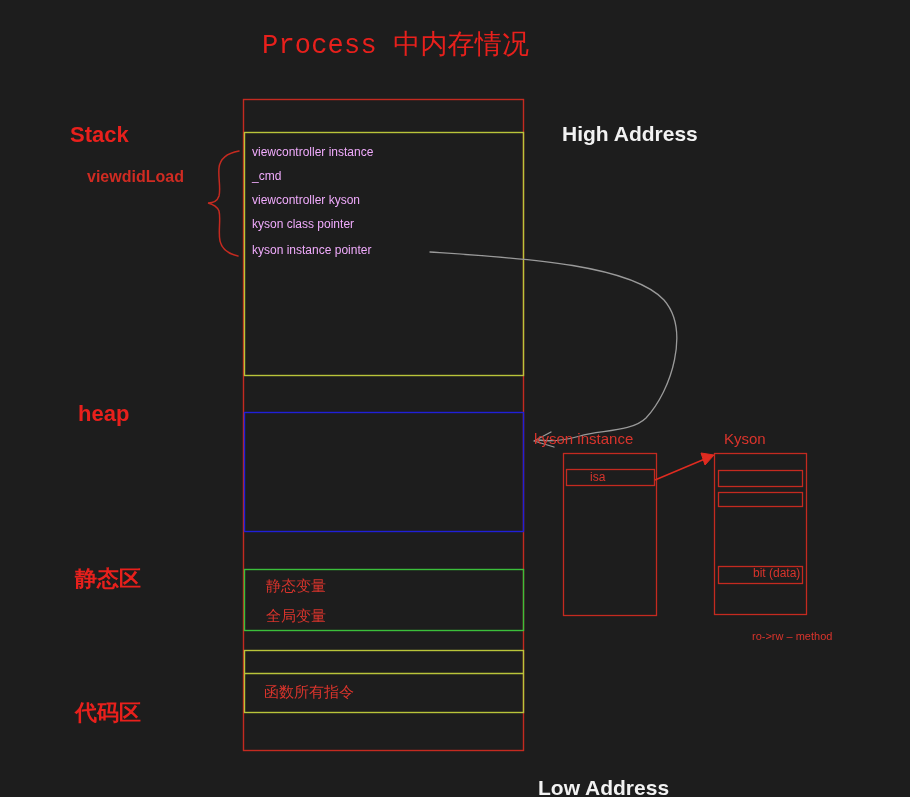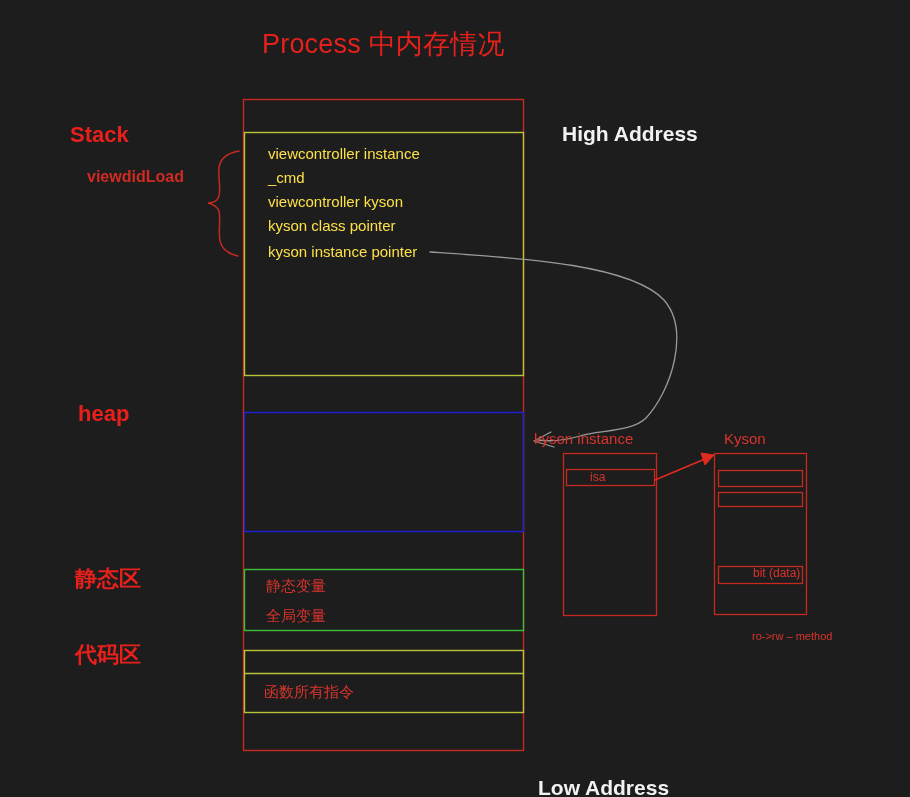--- a/index.html
+++ b/index.html
@@ -24,20 +24,21 @@
   .abs { position: absolute; }
 
   
   #title {
     left: 262px;
     top: 26px;
     font-size: 27px;
     color: #e8201c;
     letter-spacing: 0.2px;
     white-space: nowrap;
+    font-family: Liberation Mono, monospace;
   }
 
   
   .addr-label {
     color: #f2f2f2;
     font-size: 21px;
     font-weight: bold;
     white-space: nowrap;
     margin-top: 32px;
   }
@@ -46,28 +47,28 @@
 
   
   .region-label {
     color: #e8201c;
     white-space: nowrap;
   }
   #label-stack      { left: 70px;  top: 122px; font-size: 22px; font-weight: bold; }
   #label-viewdidload{ left: 87px;  top: 168px; font-size: 16px; font-weight: bold; color:#d02b22; }
   #label-heap       { left: 78px;  top: 401px; font-size: 22px; font-weight: bold; }
   #label-static     { left: 75px;  top: 564px; font-size: 22px; font-weight: bold; }
-  #label-code       { left: 75px;  top: 640px; font-size: 22px; font-weight: bold; }
+  #label-code       { left: 75px;  top: 698px; font-size: 22px; font-weight: bold; }
 
   
   .stack-line {
-    color: #fde047;
-    font-size: 15px;
+    color: #f0abfc;
+    font-size: 12px;
     white-space: nowrap;
-    left: 268px;
+    left: 252px;
   }
 
   
   .box-text {
     color: #d9342c;
     font-size: 15px;
     white-space: nowrap;
   }
 
   

